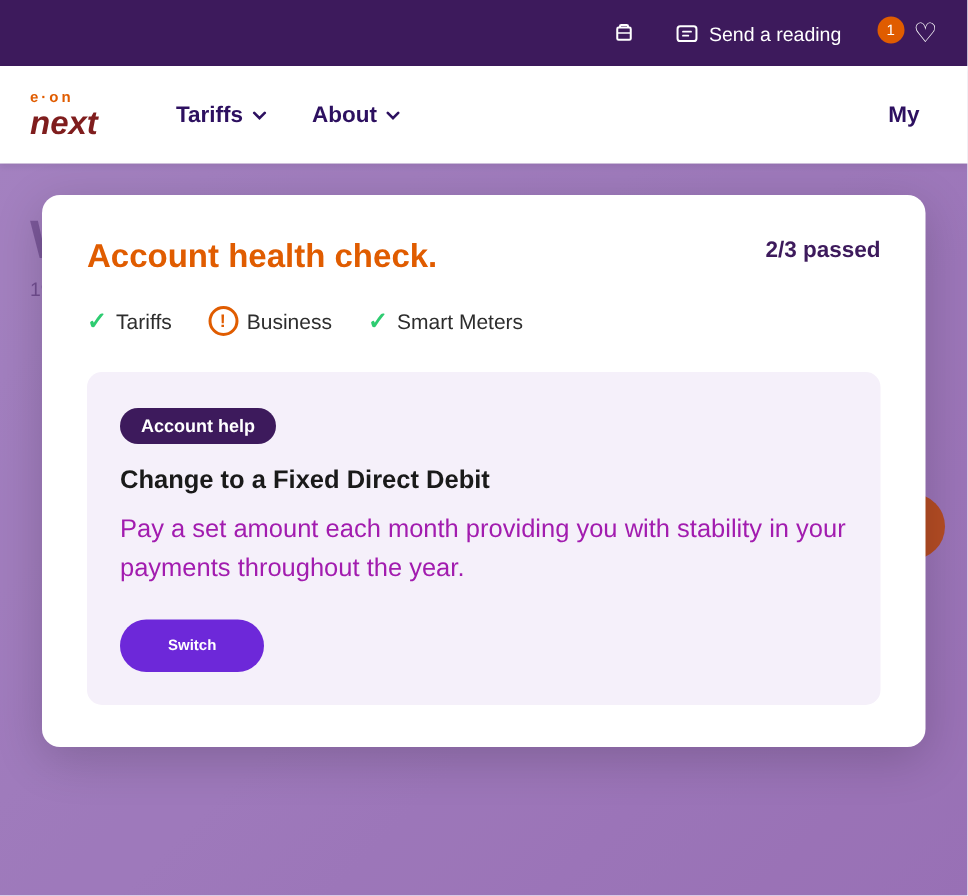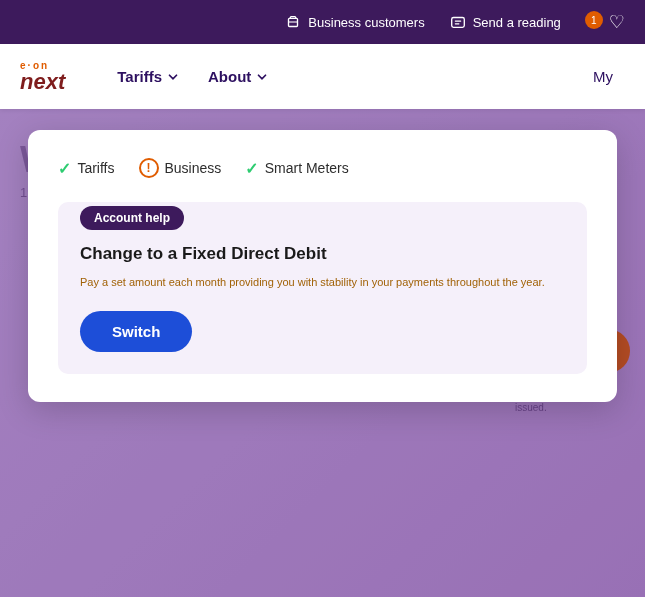--- a/index.html
+++ b/index.html
@@ -97,21 +97,21 @@
       cursor: pointer;
       white-space: nowrap;
     }
     .nav-item svg {
       width: 14px;
       height: 14px;
     }
     .nav-my {
       margin-left: auto;
       color: #2d1060;
-      font-weight: 400;
+      font-weight: 700;
       font-size: 15px;
       text-align: center;
     }
 
     
     .bg-content {
       position: absolute;
       top: 109px;
       left: 0;
       right: 0;
@@ -242,68 +242,67 @@
       justify-content: center;
       color: #e05c00;
       font-size: 12px;
       font-weight: bold;
     }
 
     
     .card {
       background: #f5f0fa;
       border-radius: 10px;
-      padding: 4px 22px 22px 22px;
+      padding: 24px 22px 22px 22px;
     }
     .card-tag {
       display: inline-block;
       background: #3d1a5c;
       color: white;
       font-size: 12px;
       font-weight: 600;
       padding: 5px 14px;
       border-radius: 20px;
       margin-bottom: 14px;
     }
     .card-title {
       font-size: 17px;
       font-weight: 700;
       color: #1a1a1a;
       margin-bottom: 10px;
     }
     .card-desc {
-      font-size: 11px;
-      color: #a16207;
+      font-size: 17px;
+      color: #a21caf;
       line-height: 1.55;
       margin-bottom: 20px;
     }
     .switch-btn {
-      background: #1d4ed8;
+      background: #6d28d9;
       color: white;
       border: none;
       border-radius: 24px;
       padding: 12px 32px;
-      font-size: 15px;
+      font-size: 10px;
       font-weight: 700;
       cursor: pointer;
     }
   </style>
 </head>
 <body>
 
 <div class="top-bar">
   <div class="top-bar-item">
     <div class="top-bar-icon">
       <svg viewBox="0 0 20 20" fill="white" width="18" height="18">
         <rect x="5" y="6" width="10" height="9" rx="1" stroke="white" stroke-width="1.5" fill="none"></rect>
         <path d="M7 6V5a1 1 0 011-1h4a1 1 0 011 1v1" stroke="white" stroke-width="1.5" fill="none"></path>
         <line x1="5" y1="10" x2="15" y2="10" stroke="white" stroke-width="1.2"></line>
       </svg>
     </div>
-    <span>Business customers</span>
   </div>
   <div class="top-bar-item">
     <div class="top-bar-icon">
       <svg viewBox="0 0 20 20" fill="none" width="18" height="18">
         <rect x="3" y="5" width="14" height="11" rx="2" stroke="white" stroke-width="1.5"></rect>
         <path d="M7 9h6M7 12h4" stroke="white" stroke-width="1.3" stroke-linecap="round"></path>
       </svg>
     </div>
     <span>Send a reading</span>
   </div>
@@ -357,20 +356,24 @@
   <div>payme</div>
   <div>ment is</div>
   <div>s after</div>
   <div>issued.</div>
 </div>
 
 <div class="overlay"></div>
 
 <div class="modal">
 
+  <div class="modal-header">
+    <h2 class="modal-title">Account health check.</h2>
+    <span class="modal-passed">2/3 passed</span>
+  </div>
 
   <div class="check-items">
     <div class="check-item">
       <span class="check-icon-green">✓</span>
       <span>Tariffs</span>
     </div>
     <div class="check-item">
       <div class="check-icon-warning">!</div>
       <span>Business</span>
     </div>

